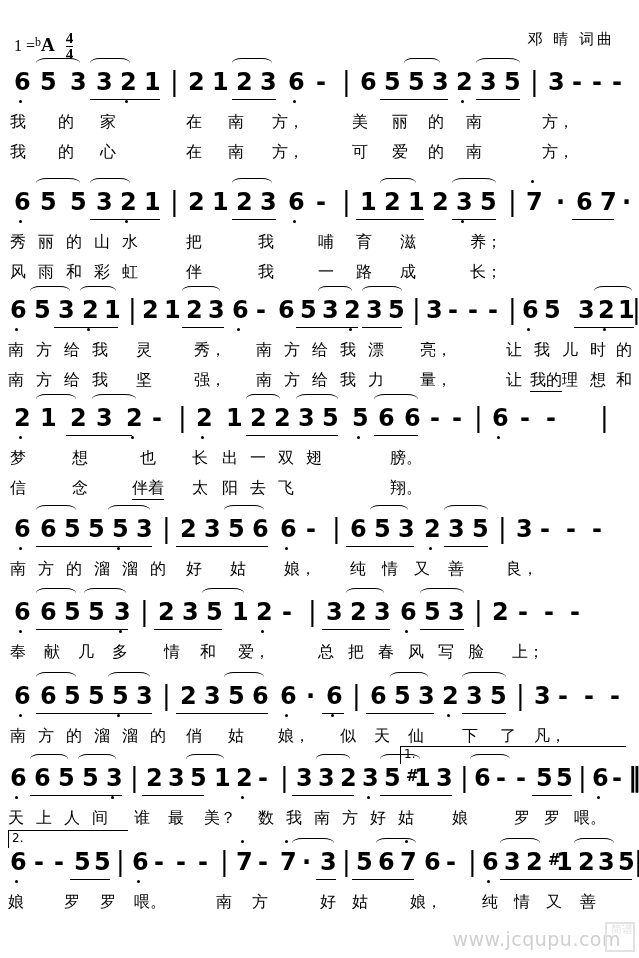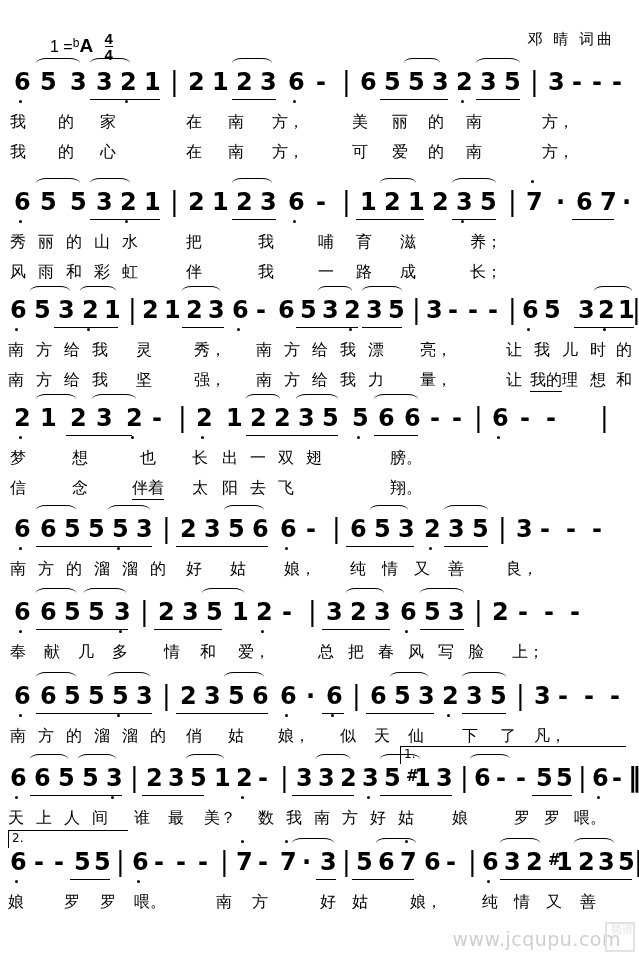--- a/index.html
+++ b/index.html
@@ -22,24 +22,23 @@
     letter-spacing:2px;
   }
   .composer{
     position:absolute;top:30px;right:24px;
     font-family:"DejaVu Sans", sans-serif;
     font-size:15px;
     letter-spacing:3px;
   }
   .keysig{
     position:absolute;top:32px;left:14px;
-    font-family:Liberation Sans, sans-serif;
+    font-family:Liberation Serif, serif;
     font-size:16px;
     white-space:nowrap;
-    margin-left:36px;
   }
   .keysig .flat{font-size:12px;vertical-align:5px;}
   .keysig .bigA{font-size:19px;font-weight:bold;}
   .meter{
     display:inline-block;
     vertical-align:middle;
     font-size:13px;
     line-height:1;
     text-align:center;
     margin-left:7px;

